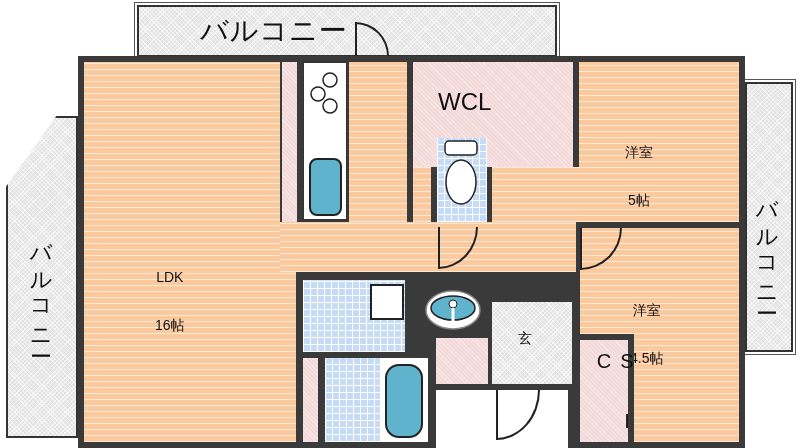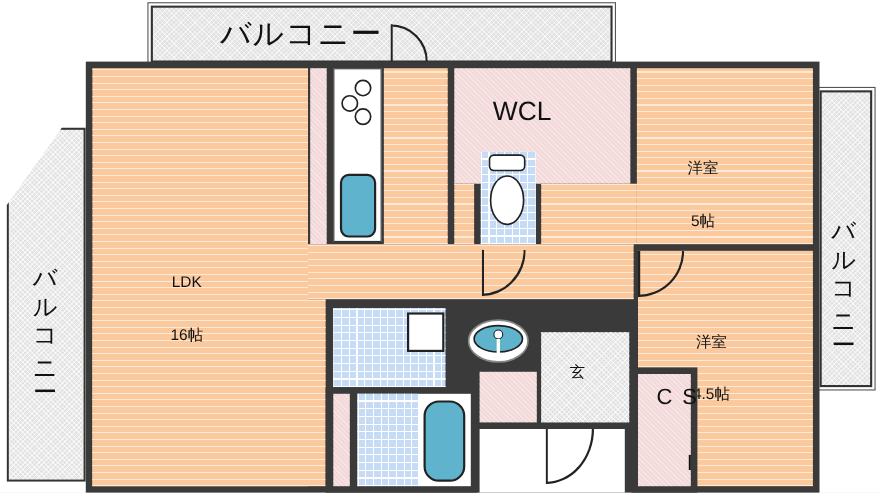--- a/index.html
+++ b/index.html
@@ -25,39 +25,39 @@
 <div class="abs vlbl" style="left:26px;top:228px;">バルコニー</div>
 
 <div class="abs balcony" style="left:745px;top:82px;width:48px;height:270px;"></div>
 <div class="abs vlbl" style="left:752px;top:185px;">バルコニー</div>
 
 <div class="abs wall" style="left:78px;top:56px;width:667px;height:392px;"></div>
 
 <div class="abs floor" style="left:84px;top:62px;width:196px;height:380px;"></div>
 <div class="abs floor" style="left:280px;top:222px;width:296px;height:50px;"></div>
 <div class="abs floor" style="left:84px;top:272px;width:212px;height:170px;"></div>
-<div class="abs lbl" style="left:155px;top:216px;">
+<div class="abs lbl" style="left:155px;top:237px;">
   <div>LDK</div>
   <div>16帖</div>
 </div>
 
 <div class="abs pink" style="left:282px;top:62px;width:15px;height:160px;"></div>
 <div class="abs" style="left:303px;top:62px;width:44px;height:158px;background:#fff;border:1px solid #333;"></div>
 <div class="abs" style="left:308px;top:70px;width:36px;height:46px;">
   <svg width="36" height="46">
       <circle cx="22" cy="10" r="7" fill="#fff" stroke="#222" stroke-width="1.5"></circle>
       <circle cx="10" cy="24" r="7" fill="#fff" stroke="#222" stroke-width="1.5"></circle>
       <circle cx="22" cy="36" r="7" fill="#fff" stroke="#222" stroke-width="1.5"></circle>
     </svg>
 </div>
 <div class="abs" style="left:309px;top:158px;width:33px;height:58px;background:#5fb3cc;border:2px solid #222;border-radius:8px;"></div>
 <div class="abs floor" style="left:349px;top:62px;width:58px;height:160px;"></div>
 
 <div class="abs pink" style="left:413px;top:62px;width:160px;height:105px;"></div>
-<div class="abs lbl" style="left:448px;top:88px;font-size:24px;">WCL</div>
+<div class="abs lbl" style="left:438px;top:88px;font-size:24px;">WCL</div>
 
 <div class="abs tile" style="left:437px;top:138px;width:50px;height:84px;"></div>
 <div class="abs" style="left:442px;top:140px;width:40px;height:66px;">
   <svg width="40" height="66">
       <rect x="3" y="1" width="32" height="14" rx="4" fill="#fff" stroke="#222" stroke-width="1.5"></rect>
       <ellipse cx="19" cy="42" rx="15" ry="22" fill="#fff" stroke="#222" stroke-width="1.5"></ellipse>
     </svg>
 </div>
 <div class="abs floor" style="left:413px;top:167px;width:18px;height:55px;"></div>
 

